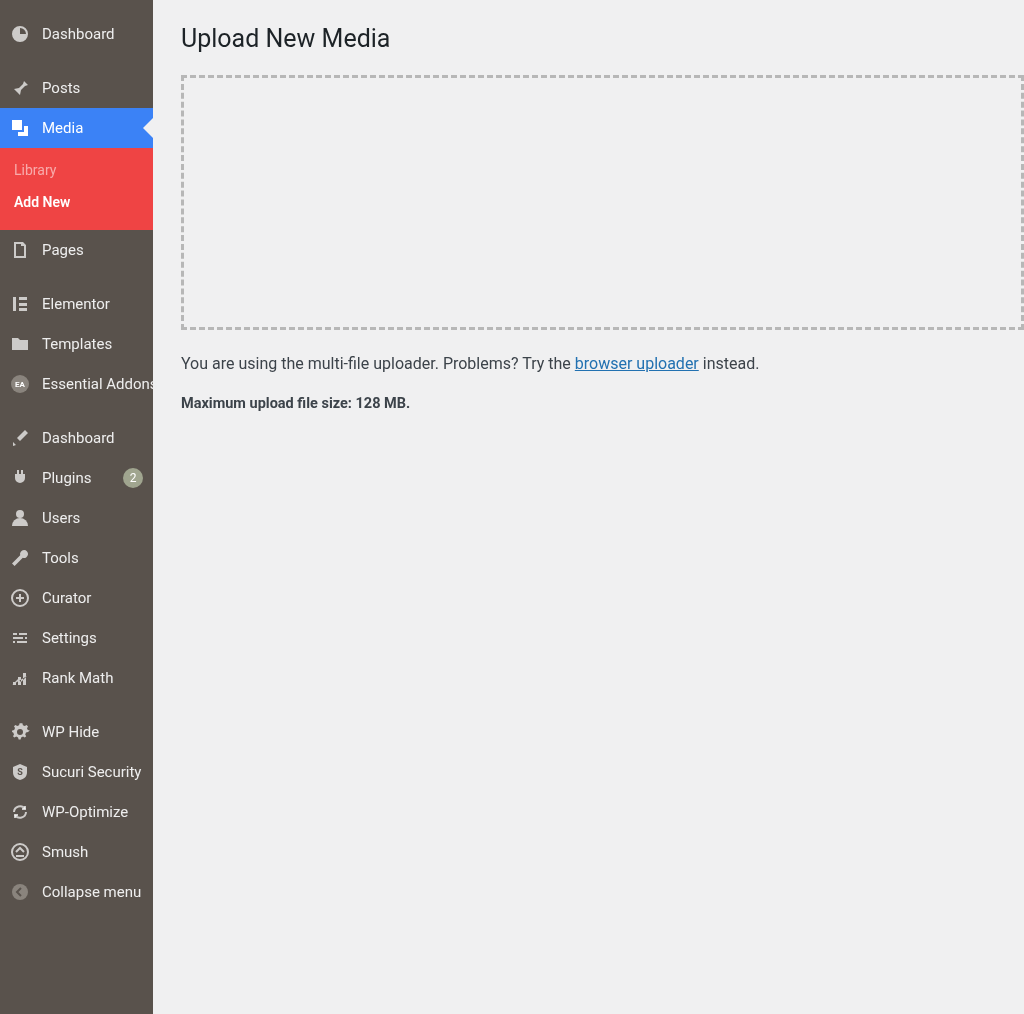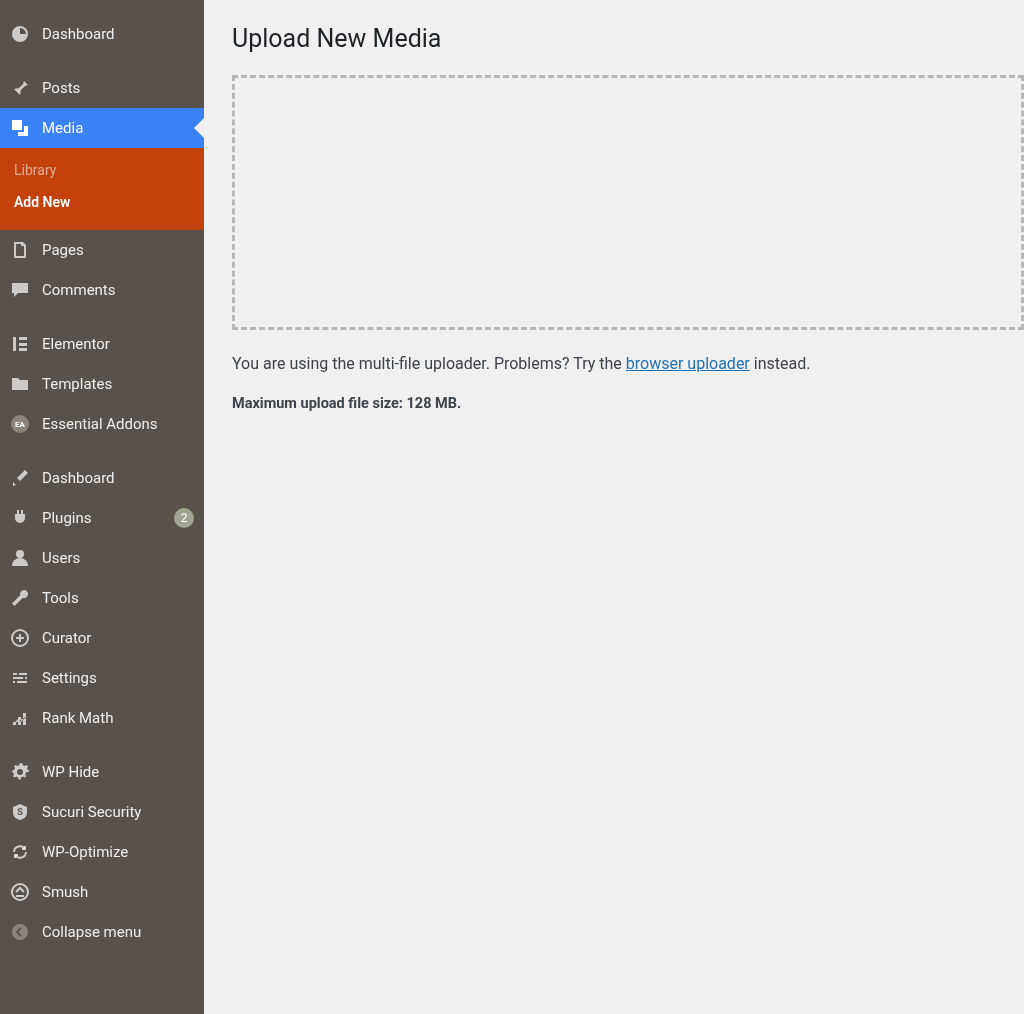--- a/index.html
+++ b/index.html
@@ -1,25 +1,25 @@
 <!DOCTYPE html>
 <html><head>
 <meta charset="utf-8">
 <style>
 * { margin: 0; padding: 0; box-sizing: border-box; font-family: -apple-system, BlinkMacSystemFont, "Segoe UI", Roboto, sans-serif; }
 body { background: #f0f0f1; width: 1024px; height: 1014px; overflow: hidden; display: flex; }
-.sidebar { width: 204px; background: #59524c; height: 1014px; color: #fff; }
+.sidebar { width: 153px; background: #59524c; height: 1014px; color: #fff; }
 .menu-item { display:flex; align-items:center; padding: 10px 10px; color:#eee; font-size:15px; cursor:pointer; position:relative; }
 .menu-item.spaced { margin-top: 14px; }
 .menu-item.active { background:#3b82f6; color:#fff; }
 .menu-item.active::after { content:""; position:absolute; right:-0px; top:50%; transform:translateY(-50%); width:0; height:0; border-top:10px solid transparent; border-bottom:10px solid transparent; border-right:10px solid #f0f0f1; }
 .menu-item .icon { width:20px; height:20px; display:inline-flex; align-items:center; justify-content:center; margin-right:12px; color:rgba(255,255,255,0.7); }
 .menu-item.active .icon { color:#fff; }
 .menu-item .label { flex:1; white-space:nowrap; }
-.submenu { background:#c2410c; padding:6px 0 12px 0; }
+.submenu { background:#ef4444; padding:6px 0 12px 0; }
 .submenu-item { padding:8px 14px; color:rgba(255,255,255,0.55); font-size:14px; cursor:pointer; }
 .submenu-item.current { color:#fff; font-weight:600; }
 .badge { display:inline-flex; align-items:center; justify-content:center; min-width:20px; height:20px; border-radius:10px; background:#a0a58f; color:#fff; font-size:12px; margin-left:8px; padding:0 6px; }
 .content { flex:1; padding: 24px 0 0 28px; }
 .page-title { font-size:25px; font-weight:400; color:#1d2327; margin-bottom:22px; }
 .dropzone { border:3px dashed #b7b7b7; height:255px; width:100%; background:transparent; }
 .hint { font-size:16px; color:#3c434a; margin-top:24px; }
 .hint a { color:#2271b1; text-decoration:underline; }
 .max-size { font-size:14.5px; color:#3c434a; margin-top:22px;font-weight:bold; }
 svg { width:20px; height:20px; display:block; }
@@ -63,28 +63,20 @@
 
   <div class="menu-item">
     <span class="icon">
       <svg viewBox="0 0 20 20" fill="currentColor">
           <path d="M4 2h9l3 3v13H4V2zm2 2v12h8V6h-3V4H6z"></path>
         </svg>
     </span>
     <span class="label">Pages</span>
   </div>
 
-  <div class="menu-item">
-    <span class="icon">
-      <svg viewBox="0 0 20 20" fill="currentColor">
-          <path d="M2 3h16v10H8l-4 4v-4H2V3z"></path>
-        </svg>
-    </span>
-    <span class="label">Comments</span>
-  </div>
 
   <div class="menu-item spaced">
     <span class="icon">
       <svg viewBox="0 0 20 20" fill="currentColor">
           <rect x="3" y="3" width="3" height="14"></rect>
           <rect x="9" y="3" width="8" height="3"></rect>
           <rect x="9" y="9" width="8" height="3"></rect>
           <rect x="9" y="14" width="8" height="3"></rect>
         </svg>
     </span>

